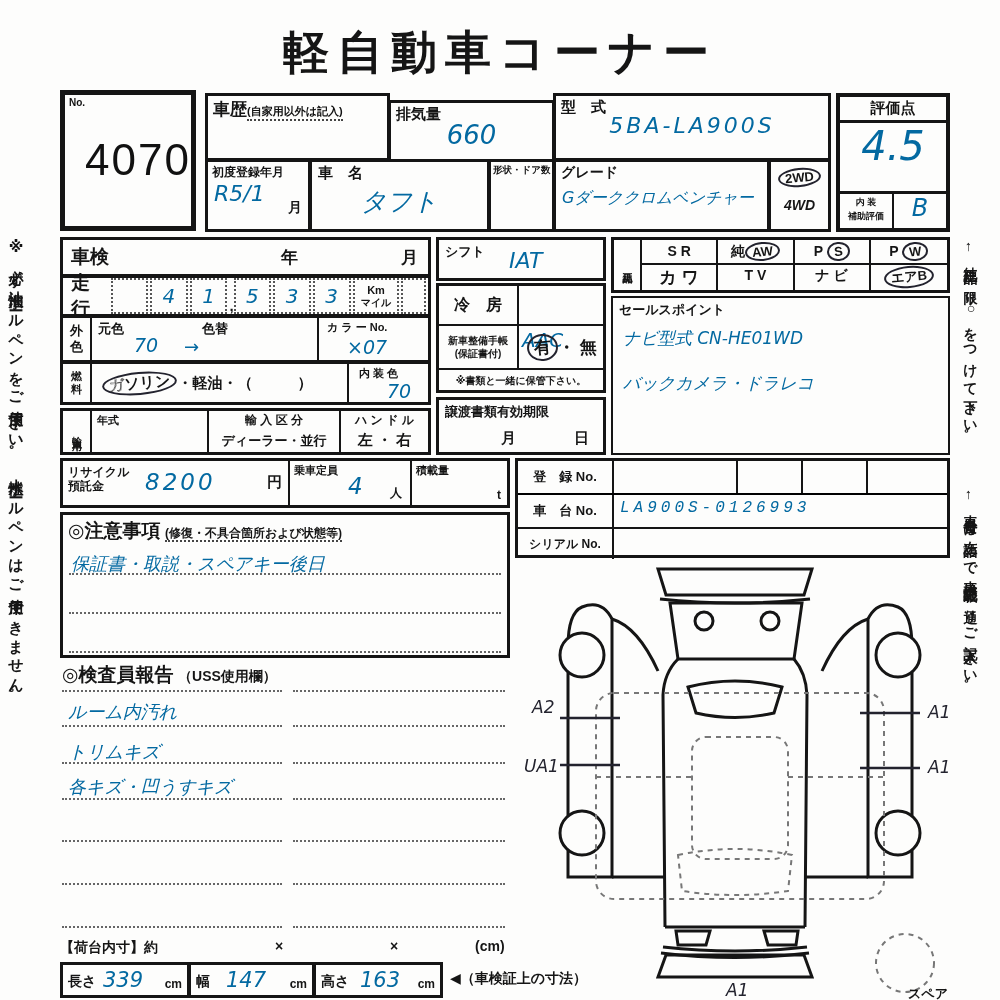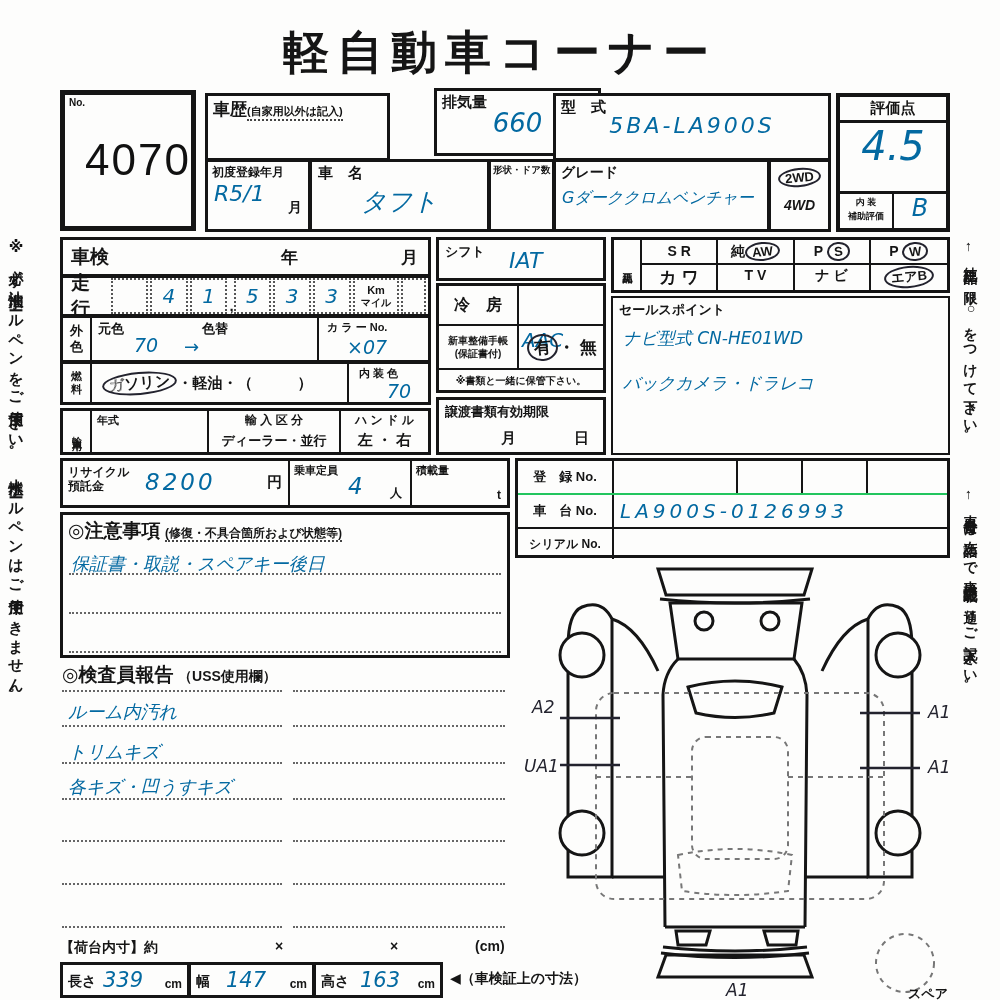--- a/index.html
+++ b/index.html
@@ -33,21 +33,21 @@
   <div class="cell" style="left:60px;top:90px;width:136px;height:141px;border-width:5px;">
     <span class="abs" style="left:4px;top:2px;font-size:10px;font-weight:bold;">No.</span>
     <div class="abs" style="left:0;top:40px;width:100%;text-align:right;font-size:44px;letter-spacing:2px;">4070</div>
   </div>
 
   <div class="cell thick" style="left:205px;top:93px;width:185px;height:68px;">
     <span class="lbl" style="font-size:17px;margin:2px 0 0 5px;float:left;">車歴</span>
     <span style="font-size:11px;font-weight:bold;float:left;margin-top:8px;border-bottom:2px dotted #444;">(自家用以外は記入)</span>
     <div class="hw" style="clear:both;text-align:center;font-size:18px;"></div>
   </div>
-  <div class="cell thick" style="left:388px;top:88px;width:167px;height:68px;margin-left:46px;">
+  <div class="cell thick" style="left:388px;top:100px;width:167px;height:68px;">
     <div class="lbl" style="font-size:15px;margin:2px 0 0 5px;">排気量</div>
     <div class="hw" style="text-align:center;font-size:26px;margin-top:-4px;">660</div>
   </div>
   <div class="cell thick" style="left:553px;top:93px;width:278px;height:68px;">
     <div class="lbl" style="font-size:15px;margin:2px 0 0 5px;">型　式</div>
     <div class="hw" style="text-align:center;font-size:22px;letter-spacing:3px;margin-top:-4px;">5BA-LA900S</div>
   </div>
 
   <div class="cell thick" style="left:205px;top:159px;width:106px;height:73px;">
     <div class="lbl" style="font-size:12px;margin:2px 0 0 4px;">初度登録年月</div>
@@ -213,32 +213,32 @@
       <span class="hw" style="font-size:23px;position:absolute;left:58px;top:12px;">4</span>
       <span class="lbl" style="font-size:12px;position:absolute;right:8px;bottom:3px;">人</span>
     </div>
     <div style="flex:1;position:relative;">
       <span class="lbl" style="font-size:11px;position:absolute;left:4px;top:2px;">積載量</span>
       <span class="lbl" style="font-size:12px;position:absolute;right:6px;bottom:3px;">t</span>
     </div>
   </div>
 
   <div class="cell thick" style="left:515px;top:458px;width:435px;height:100px;">
-    <div style="display:flex;height:32px;border-bottom:2px solid #22c55e;gap:12px;">
+    <div style="display:flex;height:32px;border-bottom:2px solid #000000;gap:12px;">
       <div class="sidecell lbl" style="width:94px;font-size:13px;">登　録 No.</div>
       <div style="flex:1;position:relative;">
         <span class="hw" style="font-size:16px;margin-left:6px;"></span>
         <span class="abs" style="left:110px;top:0;height:100%;border-left:2px solid #151515;"></span>
         <span class="abs" style="left:175px;top:0;height:100%;border-left:2px solid #151515;"></span>
         <span class="abs" style="left:240px;top:0;height:100%;border-left:2px solid #151515;"></span>
       </div>
     </div>
     <div style="display:flex;height:32px;border-bottom:2px solid #151515;">
       <div class="sidecell lbl" style="width:94px;font-size:13px;">車　台 No.</div>
-      <div class="hw" style="flex:1;font-size:20px;letter-spacing:4px;padding:4px 0 0 6px;">LA900S-0126993</div>
+      <div class="hw" style="flex:1;font-size:16px;letter-spacing:4px;padding:4px 0 0 6px;font-family:Liberation Mono, monospace;">LA900S-0126993</div>
     </div>
     <div style="display:flex;height:30px;">
       <div class="sidecell lbl" style="width:94px;font-size:12px;">シリアル No.</div>
       <div class="hw" style="flex:1;font-size:16px;padding-left:6px;"></div>
     </div>
   </div>
 
   <div class="cell thick" style="left:60px;top:512px;width:450px;height:146px;">
     <div style="margin:3px 0 0 5px;">
       <span class="lbl" style="font-size:19px;">◎注意事項</span>

